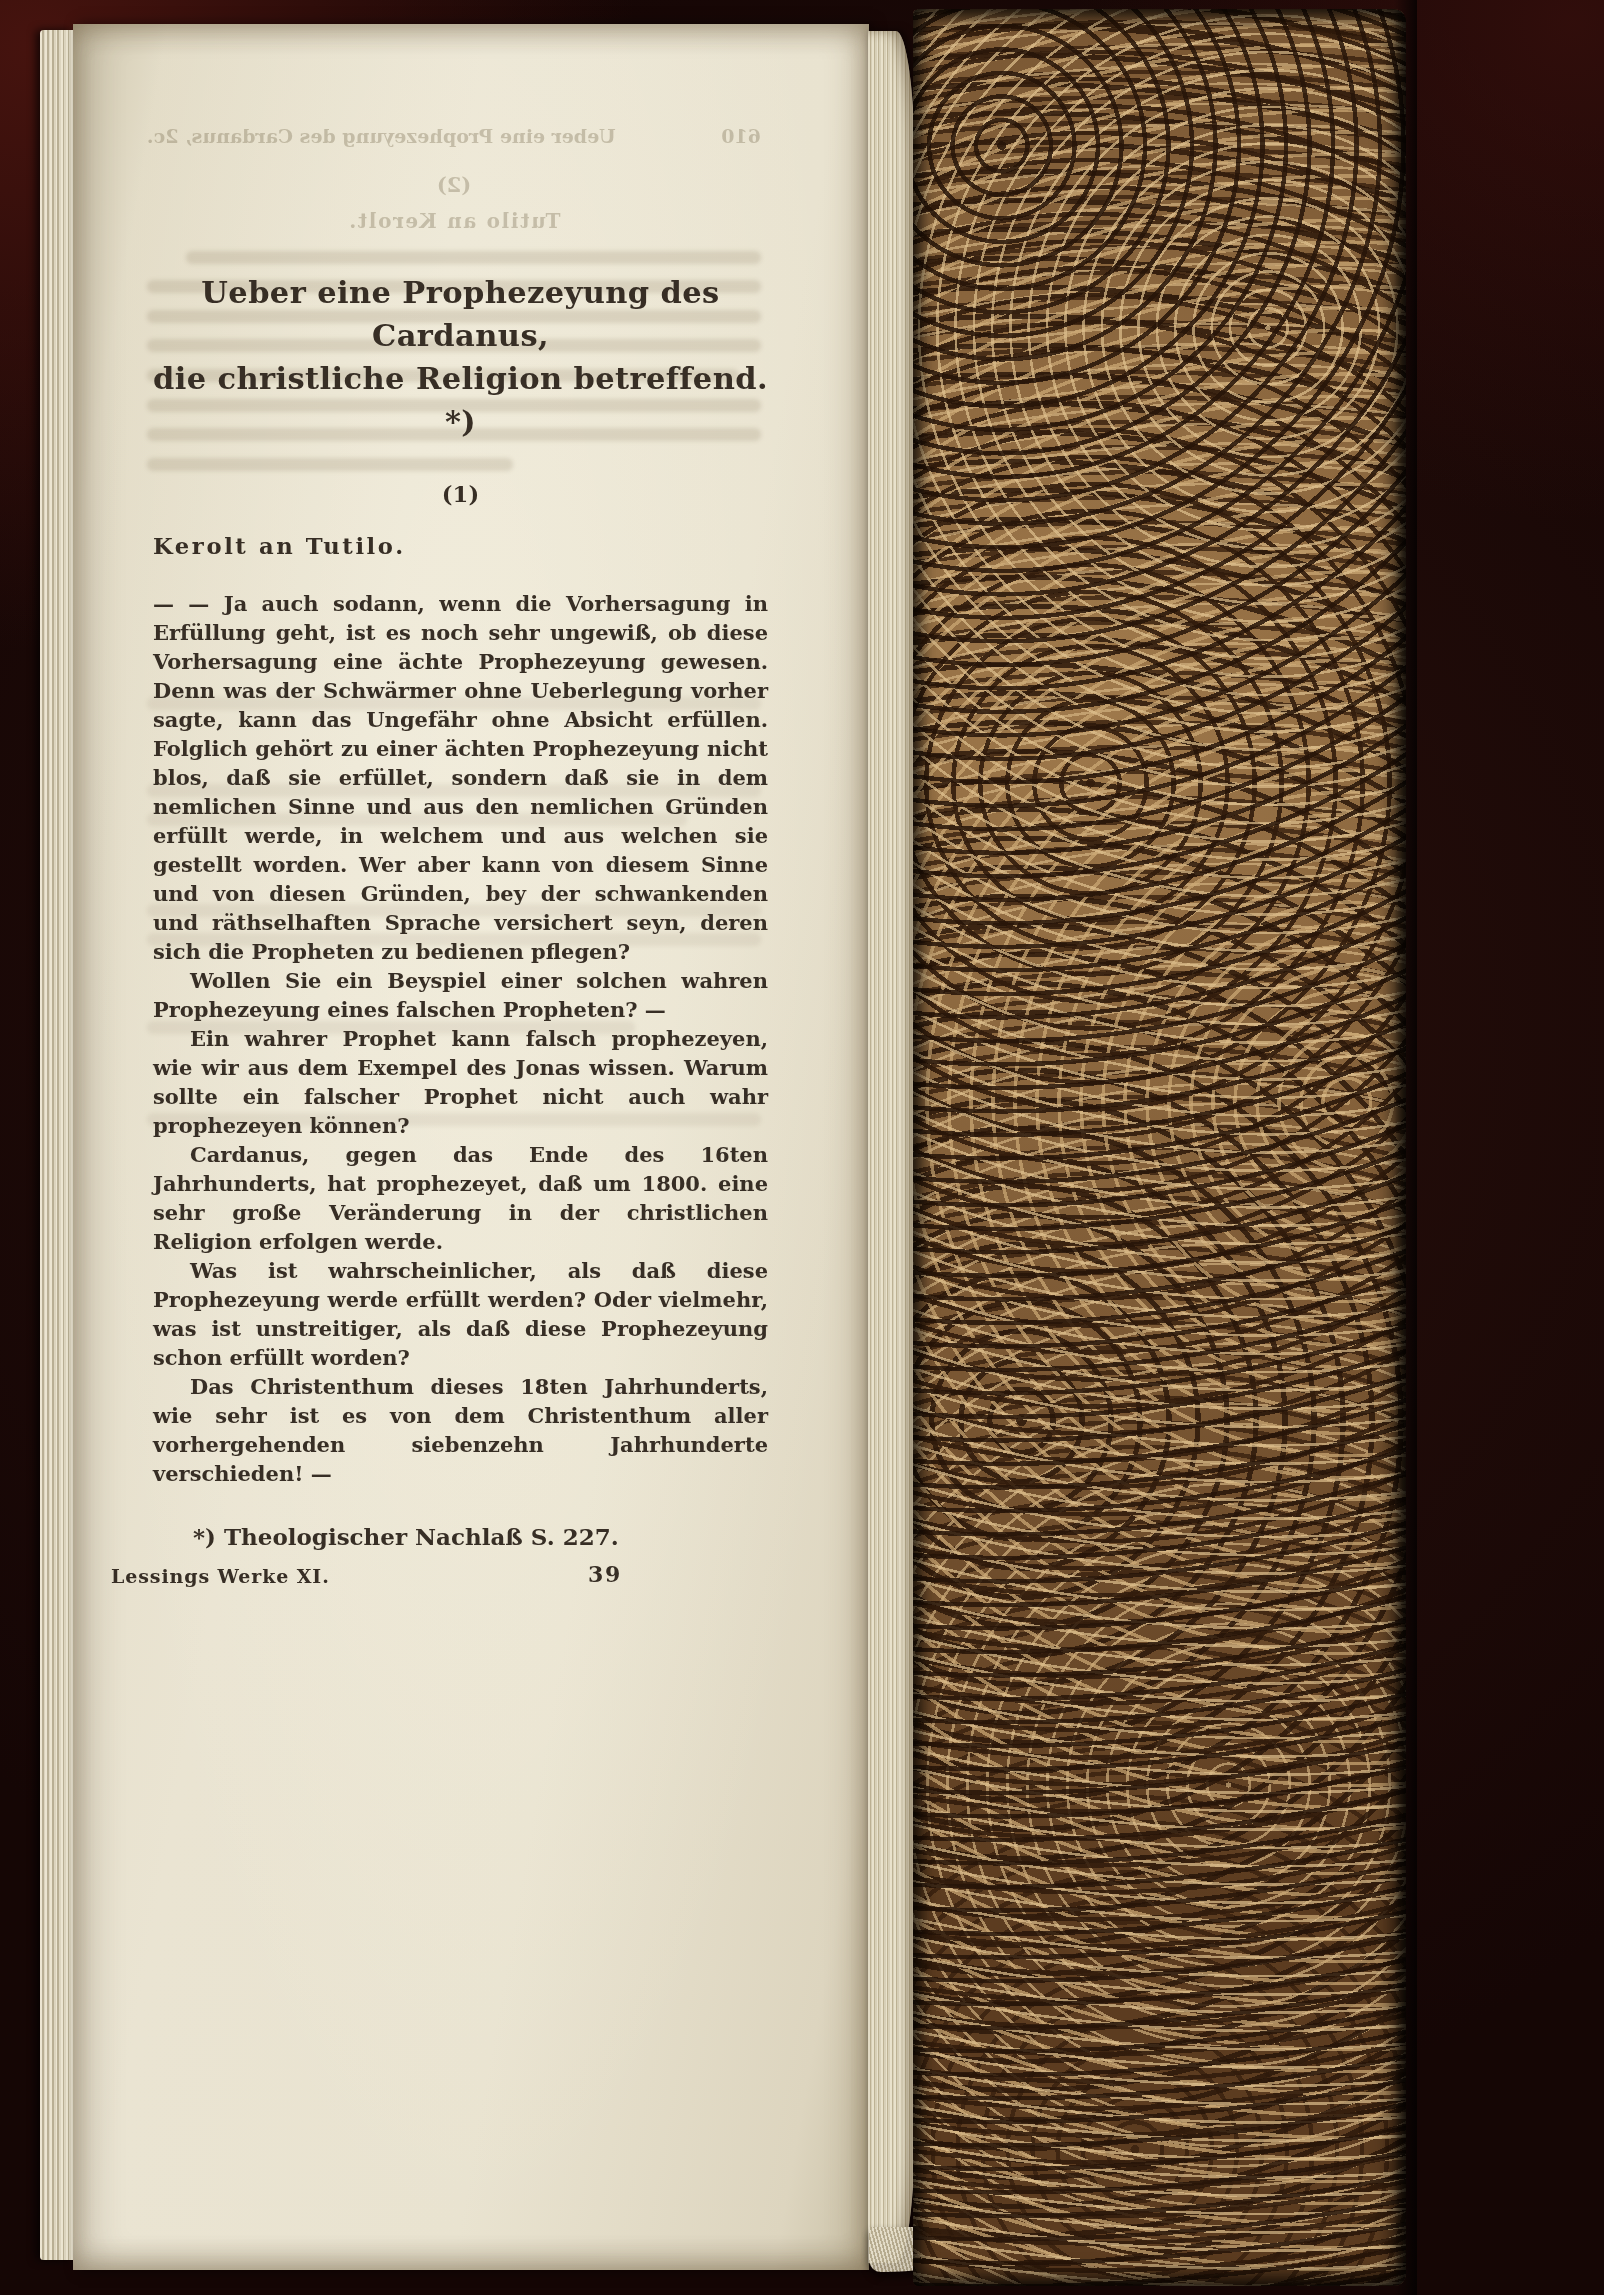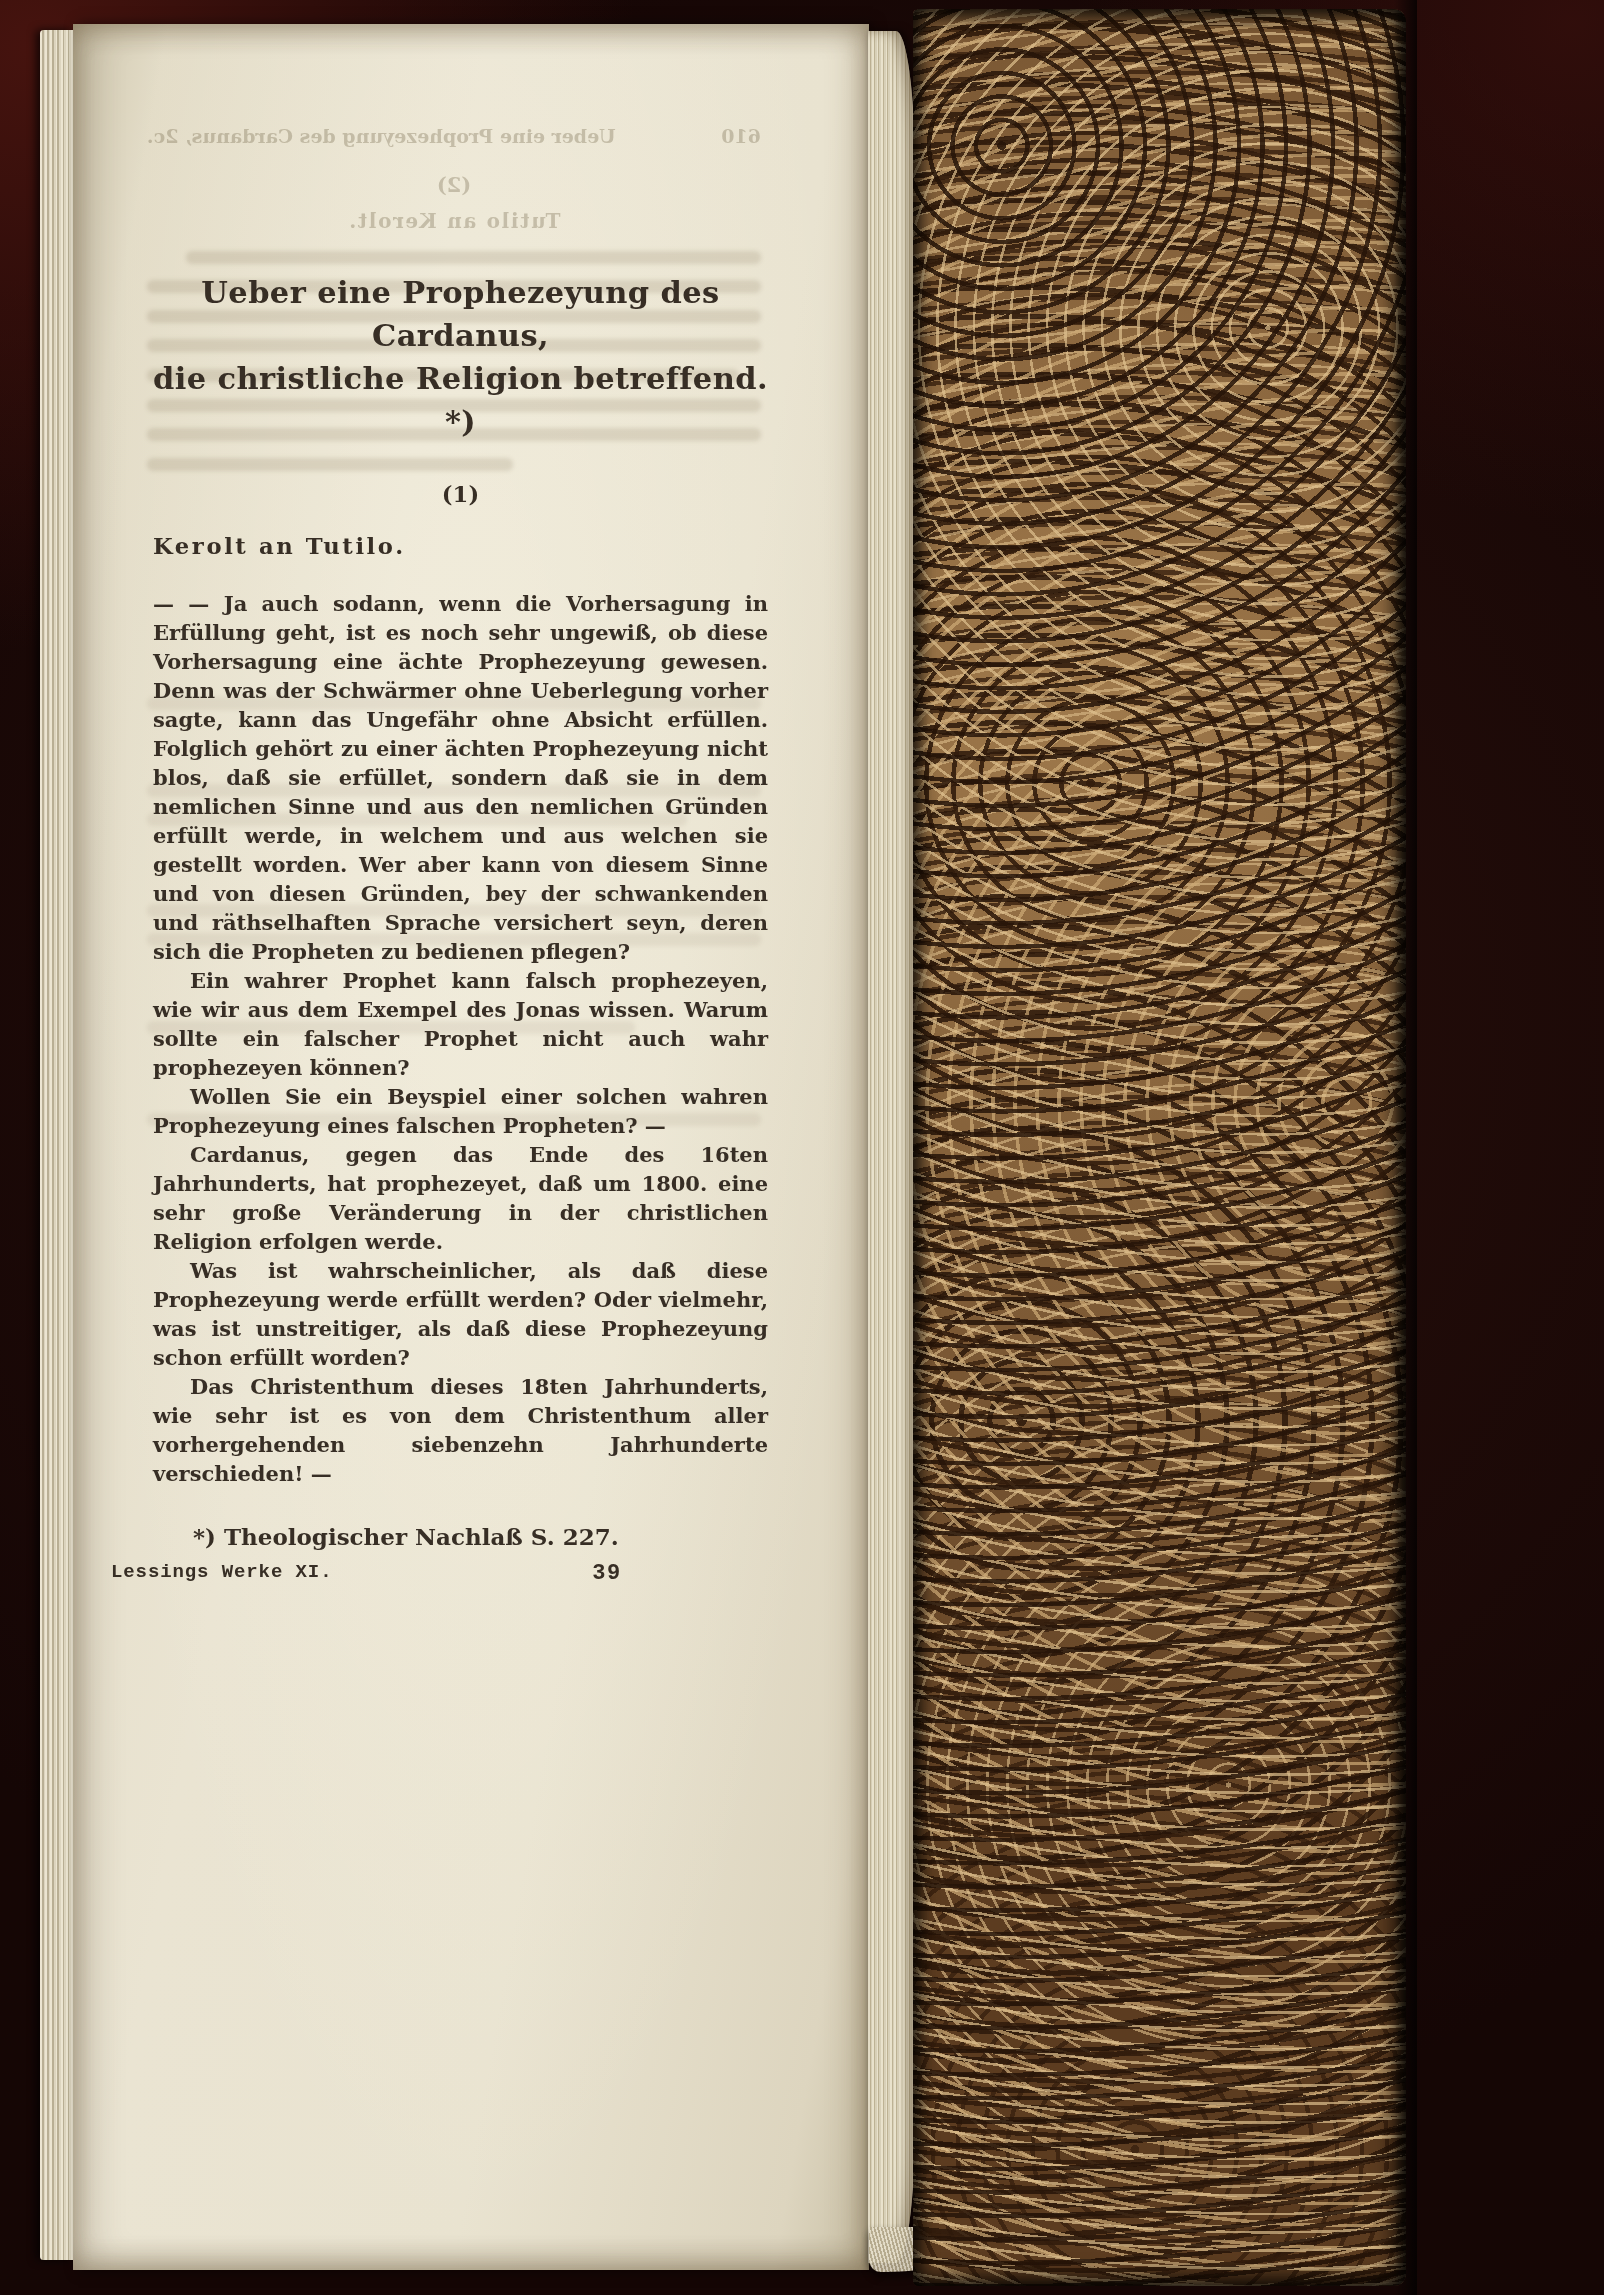--- a/index.html
+++ b/index.html
@@ -64,21 +64,21 @@
   .title span { display: block; }
   .section-number { text-align: center; font-size: 22.7px; font-weight: 700; margin-top: 38px; }
   .letter-heading { text-align: left; font-size: 22.7px; font-weight: 700; letter-spacing: 2.6px; margin-top: 26px; }
   .body-text { margin-top: 30px; }
   .body-text p {
     margin: 0; font-size: 21px; line-height: 29px; font-weight: 700;
     text-align: justify; text-indent: 37px; hyphens: auto;
   }
   .body-text p.first { text-indent: 0; }
   .footnote { margin-top: 35px; padding-left: 40px; font-size: 23px; font-weight: 700; }
-  .footer-row { display: flex; align-items: flex-start; margin-top: 10.5px; margin-left: -42px; font-family: Liberation Mono, monospace; }
+  .footer-row { display: flex; align-items: flex-end; margin-top: 10.5px; margin-left: -42px; }
   .signature { font-size: 19px; font-weight: 700; letter-spacing: 0.9px; }
   .sheet-number { margin-left: auto; margin-right: 146px; font-size: 22px; font-weight: 700; letter-spacing: 1.7px; }
 
   
   .right-stack {
     position: absolute; left: 868px; top: 31px; width: 47px; height: 2232px;
     background: repeating-linear-gradient(90deg, #e9e2cc 0 1.7px, #bdb294 1.7px 2.6px, #d8d0b8 2.6px 4.4px);
     border-radius: 0 19px 19px 0 / 0 139px 139px 0;
     box-shadow: inset -7px 0 10.5px rgba(70,50,25,.45), 3.5px 0 8.7px rgba(0,0,0,.55);
   }
@@ -153,22 +153,22 @@
       <h1 class="title">
         <span>Ueber eine Prophezeyung des Cardanus,</span>
         <span>die christliche Religion betreffend. *)</span>
       </h1>
 
       <div class="section-number">(1)</div>
       <div class="letter-heading">Kerolt an Tutilo.</div>
 
       <div class="body-text">
         <p class="first">— — Ja auch sodann, wenn die Vorhersagung in Erfüllung geht, ist es noch sehr ungewiß, ob diese Vorhersagung eine ächte Prophezeyung gewesen. Denn was der Schwärmer ohne Ueberlegung vorher sagte, kann das Ungefähr ohne Absicht erfüllen. Folglich gehört zu einer ächten Prophezeyung nicht blos, daß sie erfüllet, sondern daß sie in dem nemlichen Sinne und aus den nemlichen Gründen erfüllt werde, in welchem und aus welchen sie gestellt worden. Wer aber kann von diesem Sinne und von diesen Gründen, bey der schwankenden und räthselhaften Sprache versichert seyn, deren sich die Propheten zu bedienen pflegen?</p>
+        <p>Wollen Sie ein Beyspiel einer solchen wahren Prophezeyung eines falschen Propheten? —</p>
         <p>Ein wahrer Prophet kann falsch prophezeyen, wie wir aus dem Exempel des Jonas wissen. Warum sollte ein falscher Prophet nicht auch wahr prophezeyen können?</p>
-        <p>Wollen Sie ein Beyspiel einer solchen wahren Prophezeyung eines falschen Propheten? —</p>
         <p>Cardanus, gegen das Ende des 16ten Jahrhunderts, hat prophezeyet, daß um 1800. eine sehr große Veränderung in der christlichen Religion erfolgen werde.</p>
         <p>Was ist wahrscheinlicher, als daß diese Prophezeyung werde erfüllt werden? Oder vielmehr, was ist unstreitiger, als daß diese Prophezeyung schon erfüllt worden?</p>
         <p>Das Christenthum dieses 18ten Jahrhunderts, wie sehr ist es von dem Christenthum aller vorhergehenden siebenzehn Jahrhunderte verschieden! —</p>
       </div>
 
       <div class="footnote">*) Theologischer Nachlaß S. 227.</div>
 
       <div class="footer-row">
         <span class="signature">Lessings Werke XI.</span>
         <span class="sheet-number">39</span>

